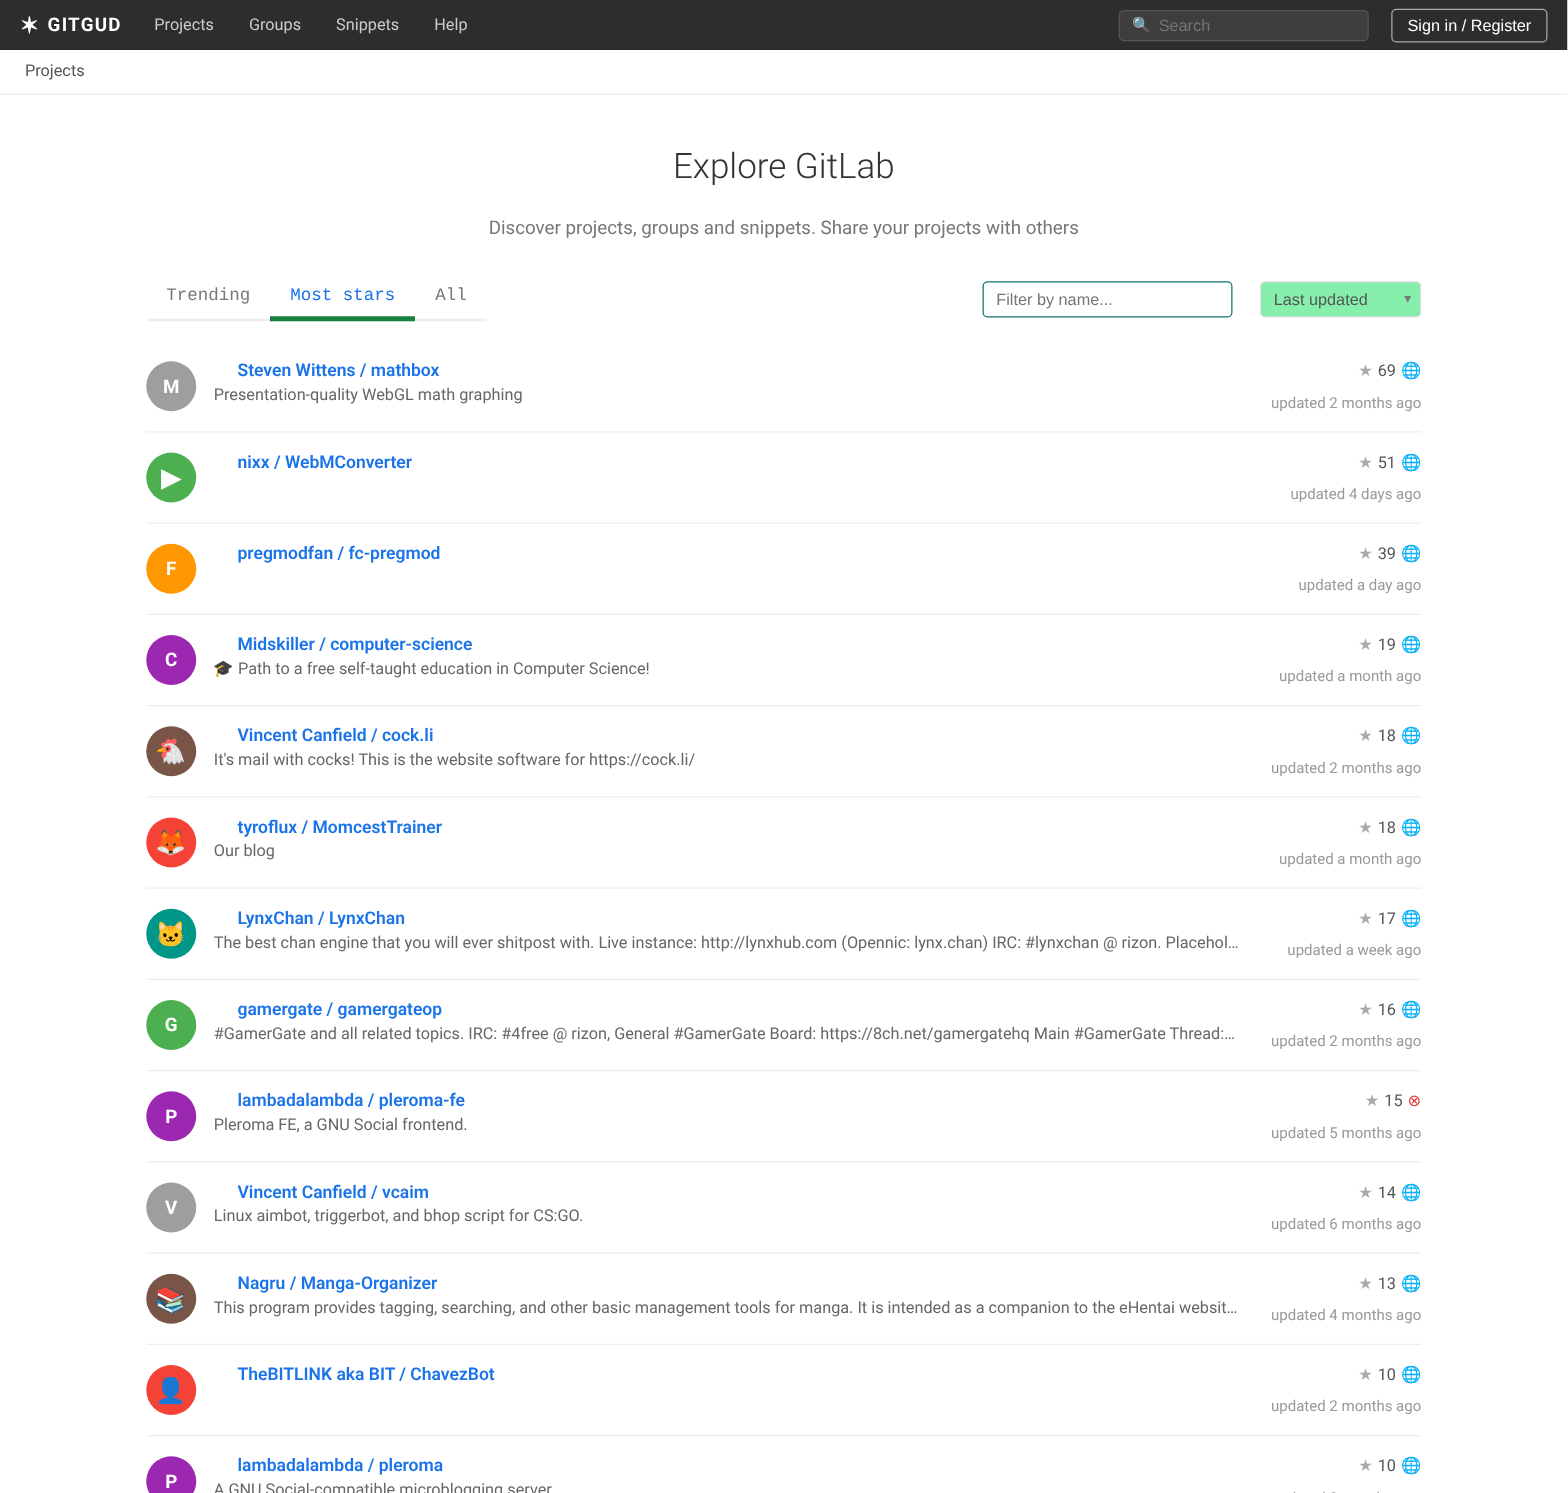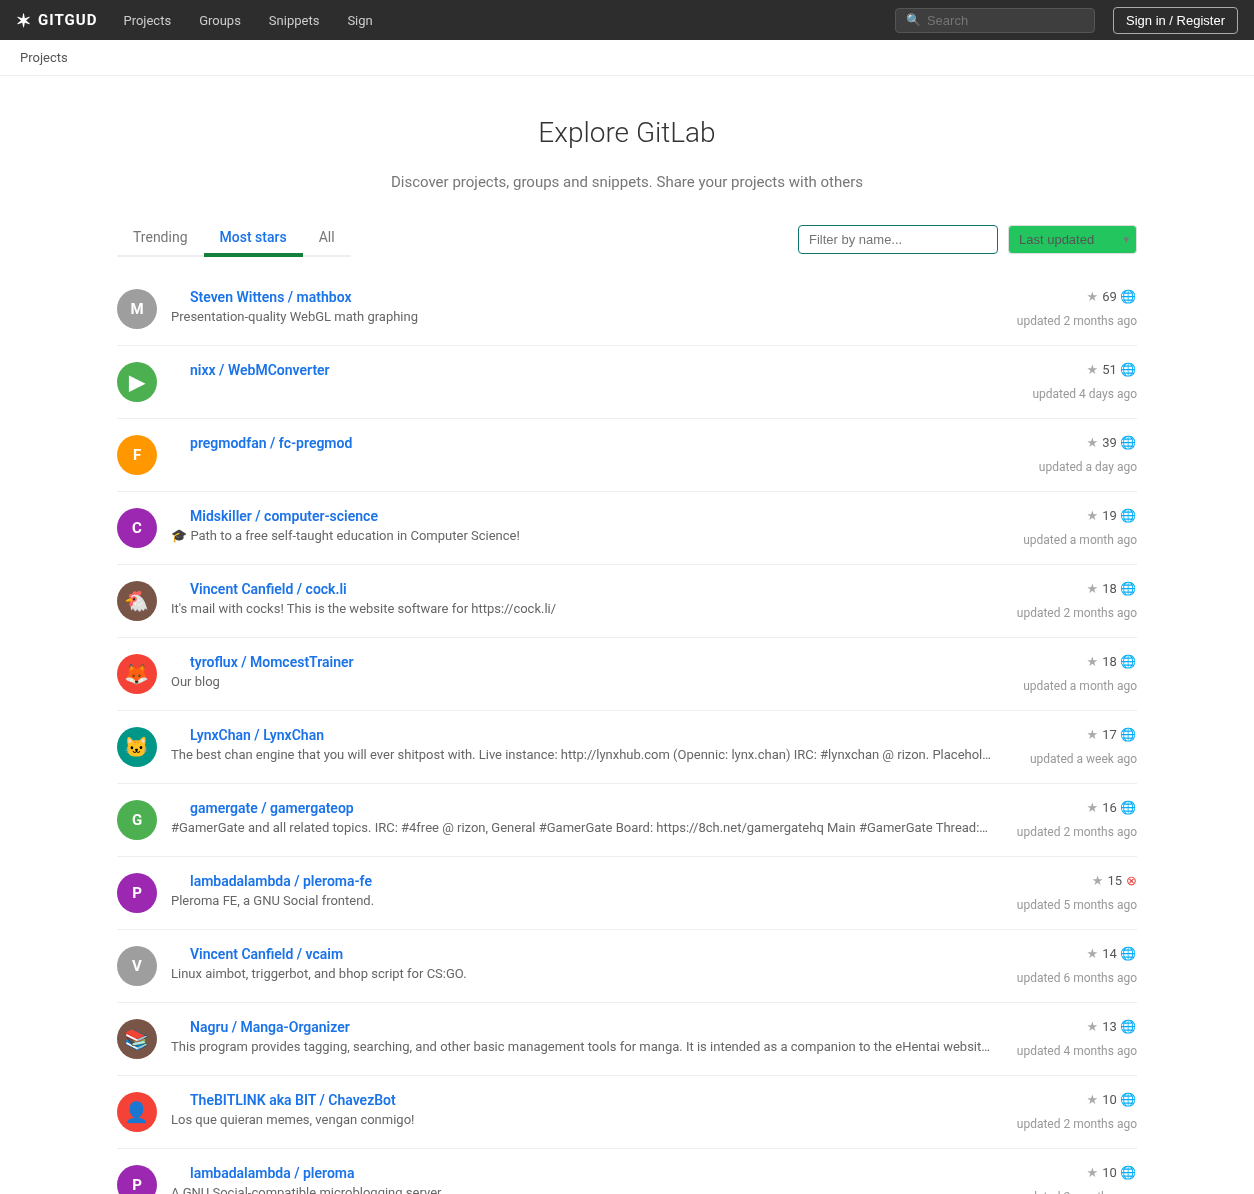--- a/index.html
+++ b/index.html
@@ -21,26 +21,26 @@
     .breadcrumb-bar { padding: 10px 20px; font-size: 13px; color: #555; border-bottom: 1px solid #eee; }
     .breadcrumb-bar a { color: #555; text-decoration: none; }
 
     
     .hero { text-align: center; padding: 40px 20px 30px; }
     .hero h1 { font-size: 28px; font-weight: 300; color: #333; margin-bottom: 24px; }
     .hero p { color: #777; font-size: 15px; }
 
     
     .filter-bar { max-width: 1060px; margin: 0 auto; padding: 0 20px; display: flex; align-items: center; justify-content: space-between; margin-bottom: 16px; }
-    .tabs { display: flex; gap: 0; border-bottom: 2px solid #eee; }
+    .tabs { display: flex; gap: 0; border-bottom: 2px solid #eee; font-family: Liberation Mono, monospace; }
     .tab { padding: 8px 16px; font-size: 14px; color: #777; cursor: pointer; border-bottom: 2px solid transparent; margin-bottom: -2px; text-decoration: none; }
     .tab.active { color: #1a73e8; border-bottom: 4px solid #15803d; font-weight: 500; }
     .filter-right { display: flex; gap: 10px; align-items: center; }
     .filter-name-input { border: 1px solid #0f766e; border-radius: 4px; padding: 6px 10px; font-size: 13px; color: #3b82f6; width: 200px; }
-    .sort-dropdown { border: 1px solid #ddd; border-radius: 4px; padding: 6px 28px 6px 10px; font-size: 13px; color: #555; background: #22c55e; appearance: none; cursor: pointer; }
+    .sort-dropdown { border: 1px solid #ddd; border-radius: 4px; padding: 6px 28px 6px 10px; font-size: 13px; color: #555; background: #86efac; appearance: none; cursor: pointer; margin-left: 12px; }
     .sort-wrapper { position: relative; }
     .sort-wrapper::after { content: '▾'; position: absolute; right: 8px; top: 50%; transform: translateY(-50%); color: #777; pointer-events: none; font-size: 11px; }
 
     
     .project-list { max-width: 1060px; margin: 0 auto; padding: 0 20px; }
     .project-item { display: flex; align-items: flex-start; padding: 16px 0; border-bottom: 1px solid #eee; gap: 14px; }
     .avatar-letter { width: 40px; height: 40px; border-radius: 50%; display: flex; align-items: center; justify-content: center; font-size: 15px; font-weight: bold; color: #fff; flex-shrink: 0; }
     .project-info { flex: 1; min-width: 0; }
     .project-title { font-size: 14px; font-weight: 600; color: #1a73e8; text-decoration: none; margin-left: 19px; }
     .project-desc { font-size: 13px; color: #666; margin-top: 3px; line-height: 1.4; white-space: nowrap; overflow: hidden; text-overflow: ellipsis; max-width: 820px; }
@@ -56,21 +56,21 @@
 <body>
 
 <nav class="navbar">
   <div class="navbar-brand">
     <span class="brand-icon">✶</span>
     <span>GITGUD</span>
   </div>
   <a class="nav-link">Projects</a>
   <a class="nav-link">Groups</a>
   <a class="nav-link">Snippets</a>
-  <a class="nav-link">Sign</a>
+  <a class="nav-link">Help</a>
   <div class="nav-spacer"></div>
   <div class="search-box">
     <span class="search-icon-nav">🔍</span>
     <input type="text" placeholder="Search" style="">
   </div>
   <button class="sign-in-btn">Sign in / Register</button>
 </nav>
 
 <div class="breadcrumb-bar">
   <a>Projects</a>
@@ -262,21 +262,20 @@
         <span class="star-count">13</span>
         <span class="globe-icon">🌐</span>
       </div>
       <div class="updated-text">updated 4 months ago</div>
     </div>
   </div>
     <div class="project-item">
     <div class="avatar-letter" style="background:#f44336; font-size:20px;">👤</div>
     <div class="project-info">
       <a class="project-title">TheBITLINK aka BIT / ChavezBot</a>
-      <div class="project-desc">Los que quieran memes, vengan conmigo!</div>
     </div>
     <div class="project-meta">
       <div class="stars-row">
         <span class="star-icon">★</span>
         <span class="star-count">10</span>
         <span class="globe-icon">🌐</span>
       </div>
       <div class="updated-text">updated 2 months ago</div>
     </div>
   </div>

